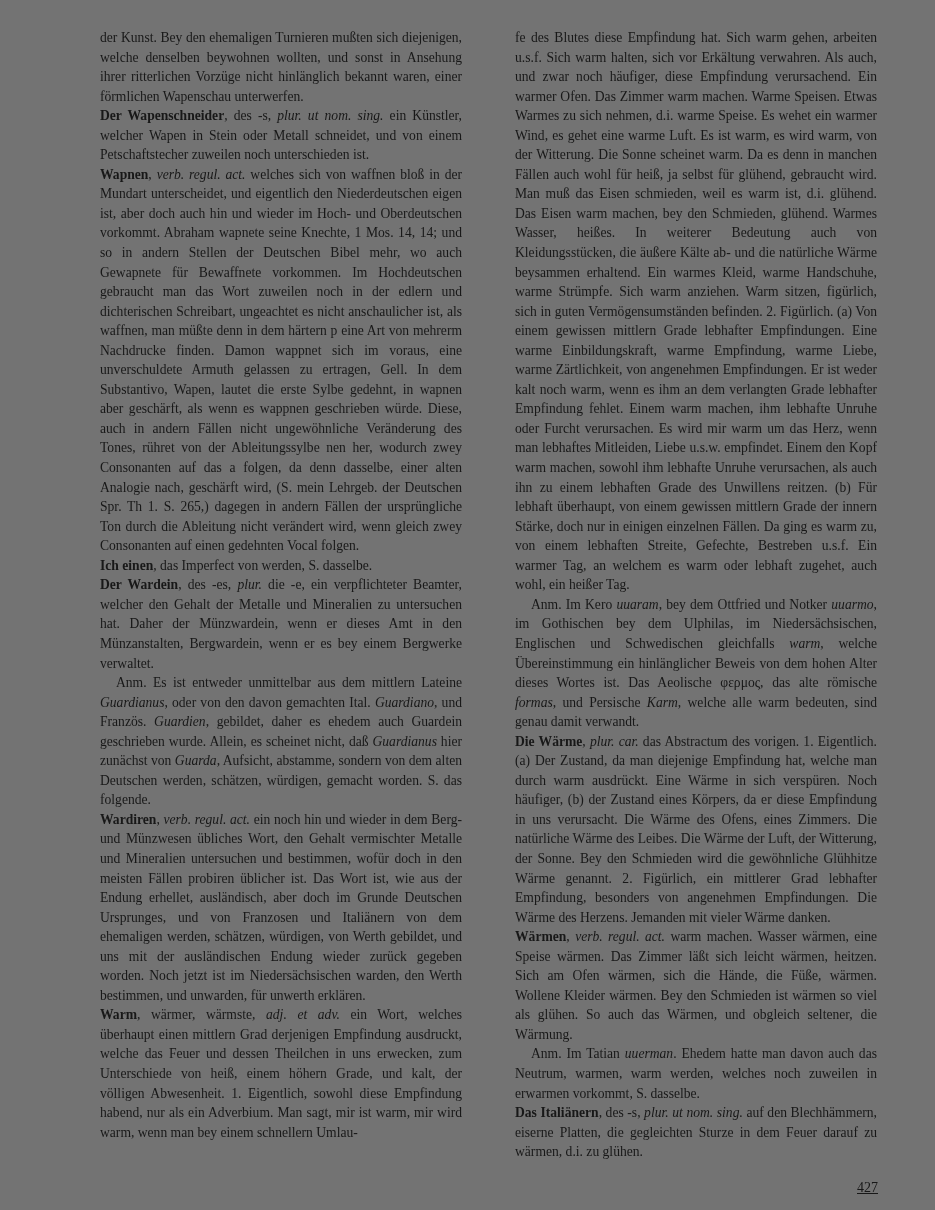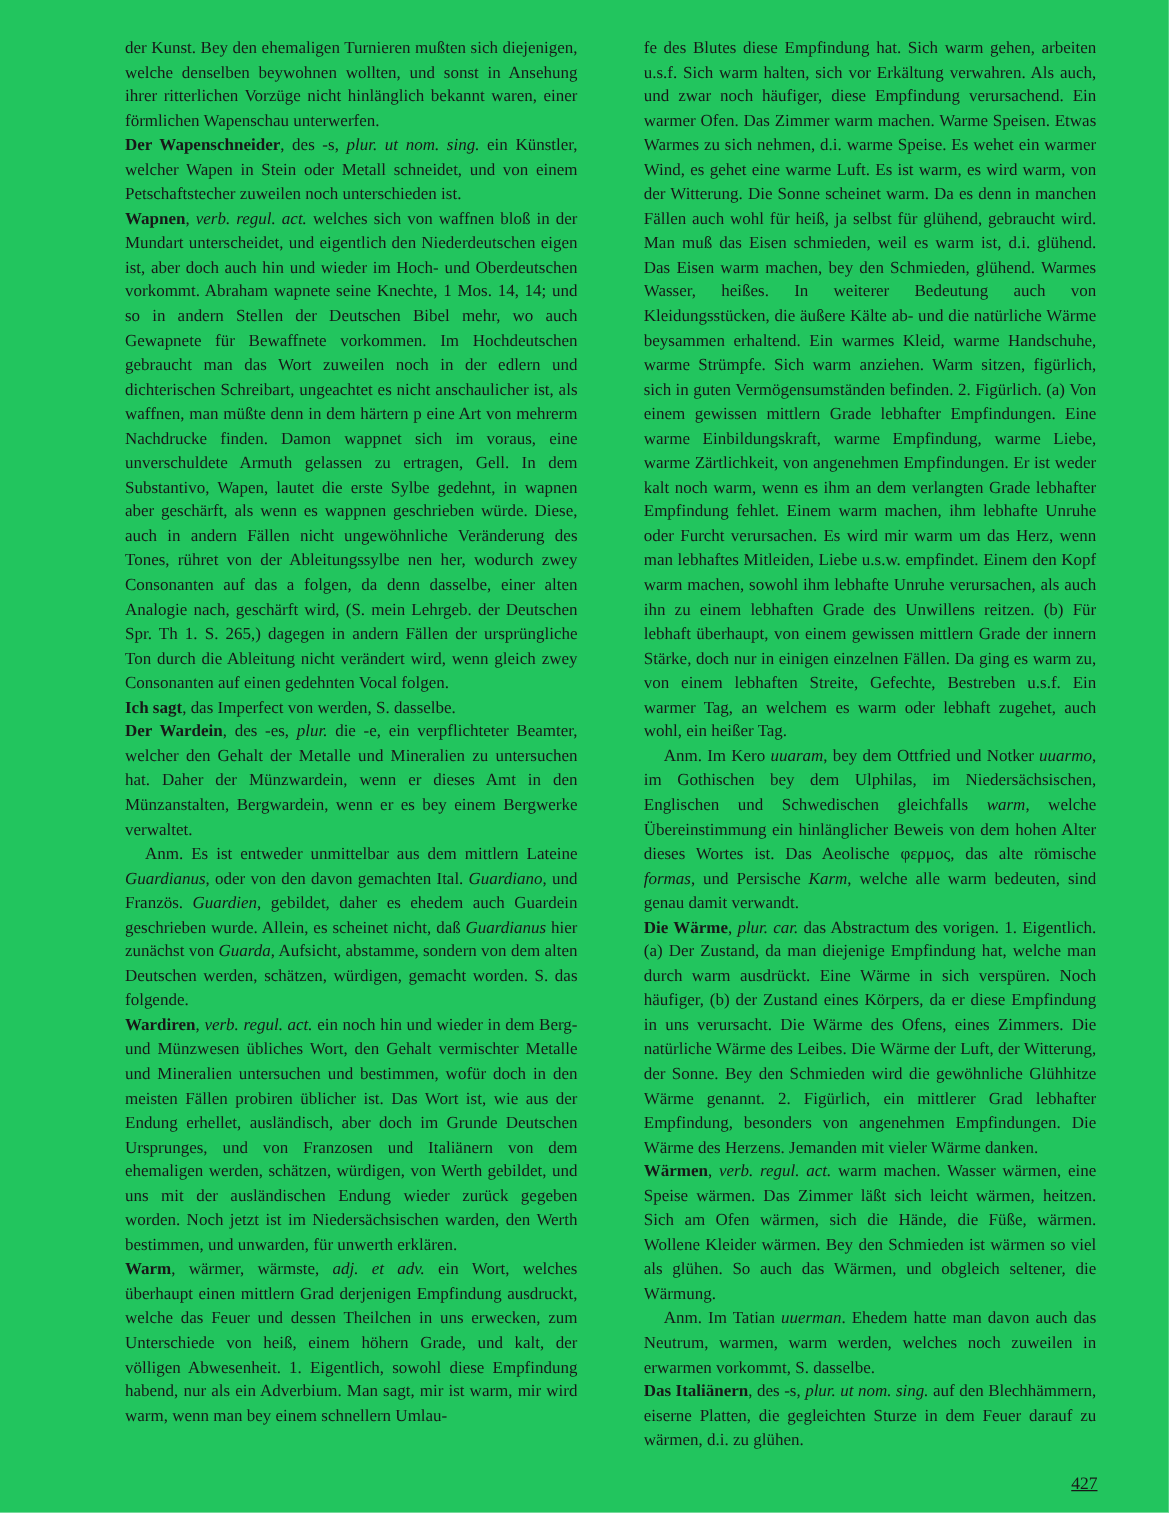--- a/index.html
+++ b/index.html
@@ -11,21 +11,21 @@
     width: 935px;
     height: 1210px;
     overflow: hidden;
     font-family: "Liberation Serif", "DejaVu Serif", serif;
     color: #181818;
   }
   .page {
     position: relative;
     width: 935px;
     height: 1210px;
-    background: #22c55e;
+    background: #737373;
   }
   .columns {
     position: absolute;
     top: 28px;
     left: 100px;
     width: 778px;
     display: flex;
     gap: 53px;
   }
   .column {
@@ -57,21 +57,21 @@
 </style>
 </head>
 <body>
 
 <div class="page">
   <div class="columns">
     <div class="column">
         <p><span>der Kunst. Bey den ehemaligen Turnieren mußten sich diejenigen, welche denselben beywohnen wollten, und sonst in Ansehung ihrer ritterlichen Vorzüge nicht hinlänglich bekannt waren, einer förmlichen Wapenschau unterwerfen.</span></p>
         <p><span class="b">Der Wapenschneider</span><span>, des -s, </span><span class="i">plur. ut nom. sing.</span><span> ein Künstler, welcher Wapen in Stein oder Metall schneidet, und von einem Petschaftstecher zuweilen noch unterschieden ist.</span></p>
         <p><span class="b">Wapnen</span><span>, </span><span class="i">verb. regul. act.</span><span> welches sich von waffnen bloß in der Mundart unterscheidet, und eigentlich den Niederdeutschen eigen ist, aber doch auch hin und wieder im Hoch- und Oberdeutschen vorkommt. Abraham wapnete seine Knechte, 1 Mos. 14, 14; und so in andern Stellen der Deutschen Bibel mehr, wo auch Gewapnete für Bewaffnete vorkommen. Im Hochdeutschen gebraucht man das Wort zuweilen noch in der edlern und dichterischen Schreibart, ungeachtet es nicht anschaulicher ist, als waffnen, man müßte denn in dem härtern p eine Art von mehrerm Nachdrucke finden. Damon wappnet sich im voraus, eine unverschuldete Armuth gelassen zu ertragen, Gell. In dem Substantivo, Wapen, lautet die erste Sylbe gedehnt, in wapnen aber geschärft, als wenn es wappnen geschrieben würde. Diese, auch in andern Fällen nicht ungewöhnliche Veränderung des Tones, rühret von der Ableitungssylbe nen her, wodurch zwey Consonanten auf das a folgen, da denn dasselbe, einer alten Analogie nach, geschärft wird, (S. mein Lehrgeb. der Deutschen Spr. Th 1. S. 265,) dagegen in andern Fällen der ursprüngliche Ton durch die Ableitung nicht verändert wird, wenn gleich zwey Consonanten auf einen gedehnten Vocal folgen.</span></p>
-        <p><span class="b">Ich sagt</span><span>, das Imperfect von werden, S. dasselbe.</span></p>
+        <p><span class="b">Ich einen</span><span>, das Imperfect von werden, S. dasselbe.</span></p>
         <p><span class="b">Der Wardein</span><span>, des -es, </span><span class="i">plur.</span><span> die -e, ein verpflichteter Beamter, welcher den Gehalt der Metalle und Mineralien zu untersuchen hat. Daher der Münzwardein, wenn er dieses Amt in den Münzanstalten, Bergwardein, wenn er es bey einem Bergwerke verwaltet.</span></p>
         <p class="indent"><span>Anm. Es ist entweder unmittelbar aus dem mittlern Lateine </span><span class="i">Guardianus</span><span>, oder von den davon gemachten Ital. </span><span class="i">Guardiano</span><span>, und Französ. </span><span class="i">Guardien</span><span>, gebildet, daher es ehedem auch Guardein geschrieben wurde. Allein, es scheinet nicht, daß </span><span class="i">Guardianus</span><span> hier zunächst von </span><span class="i">Guarda</span><span>, Aufsicht, abstamme, sondern von dem alten Deutschen werden, schätzen, würdigen, gemacht worden. S. das folgende.</span></p>
         <p><span class="b">Wardiren</span><span>, </span><span class="i">verb. regul. act.</span><span> ein noch hin und wieder in dem Berg- und Münzwesen übliches Wort, den Gehalt vermischter Metalle und Mineralien untersuchen und bestimmen, wofür doch in den meisten Fällen probiren üblicher ist. Das Wort ist, wie aus der Endung erhellet, ausländisch, aber doch im Grunde Deutschen Ursprunges, und von Franzosen und Italiänern von dem ehemaligen werden, schätzen, würdigen, von Werth gebildet, und uns mit der ausländischen Endung wieder zurück gegeben worden. Noch jetzt ist im Niedersächsischen warden, den Werth bestimmen, und unwarden, für unwerth erklären.</span></p>
         <p><span class="b">Warm</span><span>, wärmer, wärmste, </span><span class="i">adj. et adv.</span><span> ein Wort, welches überhaupt einen mittlern Grad derjenigen Empfindung ausdruckt, welche das Feuer und dessen Theilchen in uns erwecken, zum Unterschiede von heiß, einem höhern Grade, und kalt, der völligen Abwesenheit. 1. Eigentlich, sowohl diese Empfindung habend, nur als ein Adverbium. Man sagt, mir ist warm, mir wird warm, wenn man bey einem schnellern Umlau-</span></p>
       </div>
     <div class="column">
         <p><span>fe des Blutes diese Empfindung hat. Sich warm gehen, arbeiten u.s.f. Sich warm halten, sich vor Erkältung verwahren. Als auch, und zwar noch häufiger, diese Empfindung verursachend. Ein warmer Ofen. Das Zimmer warm machen. Warme Speisen. Etwas Warmes zu sich nehmen, d.i. warme Speise. Es wehet ein warmer Wind, es gehet eine warme Luft. Es ist warm, es wird warm, von der Witterung. Die Sonne scheinet warm. Da es denn in manchen Fällen auch wohl für heiß, ja selbst für glühend, gebraucht wird. Man muß das Eisen schmieden, weil es warm ist, d.i. glühend. Das Eisen warm machen, bey den Schmieden, glühend. Warmes Wasser, heißes. In weiterer Bedeutung auch von Kleidungsstücken, die äußere Kälte ab- und die natürliche Wärme beysammen erhaltend. Ein warmes Kleid, warme Handschuhe, warme Strümpfe. Sich warm anziehen. Warm sitzen, figürlich, sich in guten Vermögensumständen befinden. 2. Figürlich. (a) Von einem gewissen mittlern Grade lebhafter Empfindungen. Eine warme Einbildungskraft, warme Empfindung, warme Liebe, warme Zärtlichkeit, von angenehmen Empfindungen. Er ist weder kalt noch warm, wenn es ihm an dem verlangten Grade lebhafter Empfindung fehlet. Einem warm machen, ihm lebhafte Unruhe oder Furcht verursachen. Es wird mir warm um das Herz, wenn man lebhaftes Mitleiden, Liebe u.s.w. empfindet. Einem den Kopf warm machen, sowohl ihm lebhafte Unruhe verursachen, als auch ihn zu einem lebhaften Grade des Unwillens reitzen. (b) Für lebhaft überhaupt, von einem gewissen mittlern Grade der innern Stärke, doch nur in einigen einzelnen Fällen. Da ging es warm zu, von einem lebhaften Streite, Gefechte, Bestreben u.s.f. Ein warmer Tag, an welchem es warm oder lebhaft zugehet, auch wohl, ein heißer Tag.</span></p>
         <p class="indent"><span>Anm. Im Kero </span><span class="i">uuaram</span><span>, bey dem Ottfried und Notker </span><span class="i">uuarmo</span><span>, im Gothischen bey dem Ulphilas, im Niedersächsischen, Englischen und Schwedischen gleichfalls </span><span class="i">warm</span><span>, welche Übereinstimmung ein hinlänglicher Beweis von dem hohen Alter dieses Wortes ist. Das Aeolische φερμος, das alte römische </span><span class="i">formas</span><span>, und Persische </span><span class="i">Karm</span><span>, welche alle warm bedeuten, sind genau damit verwandt.</span></p>
         <p><span class="b">Die Wärme</span><span>, </span><span class="i">plur. car.</span><span> das Abstractum des vorigen. 1. Eigentlich. (a) Der Zustand, da man diejenige Empfindung hat, welche man durch warm ausdrückt. Eine Wärme in sich verspüren. Noch häufiger, (b) der Zustand eines Körpers, da er diese Empfindung in uns verursacht. Die Wärme des Ofens, eines Zimmers. Die natürliche Wärme des Leibes. Die Wärme der Luft, der Witterung, der Sonne. Bey den Schmieden wird die gewöhnliche Glühhitze Wärme genannt. 2. Figürlich, ein mittlerer Grad lebhafter Empfindung, besonders von angenehmen Empfindungen. Die Wärme des Herzens. Jemanden mit vieler Wärme danken.</span></p>
         <p><span class="b">Wärmen</span><span>, </span><span class="i">verb. regul. act.</span><span> warm machen. Wasser wärmen, eine Speise wärmen. Das Zimmer läßt sich leicht wärmen, heitzen. Sich am Ofen wärmen, sich die Hände, die Füße, wärmen. Wollene Kleider wärmen. Bey den Schmieden ist wärmen so viel als glühen. So auch das Wärmen, und obgleich seltener, die Wärmung.</span></p>

